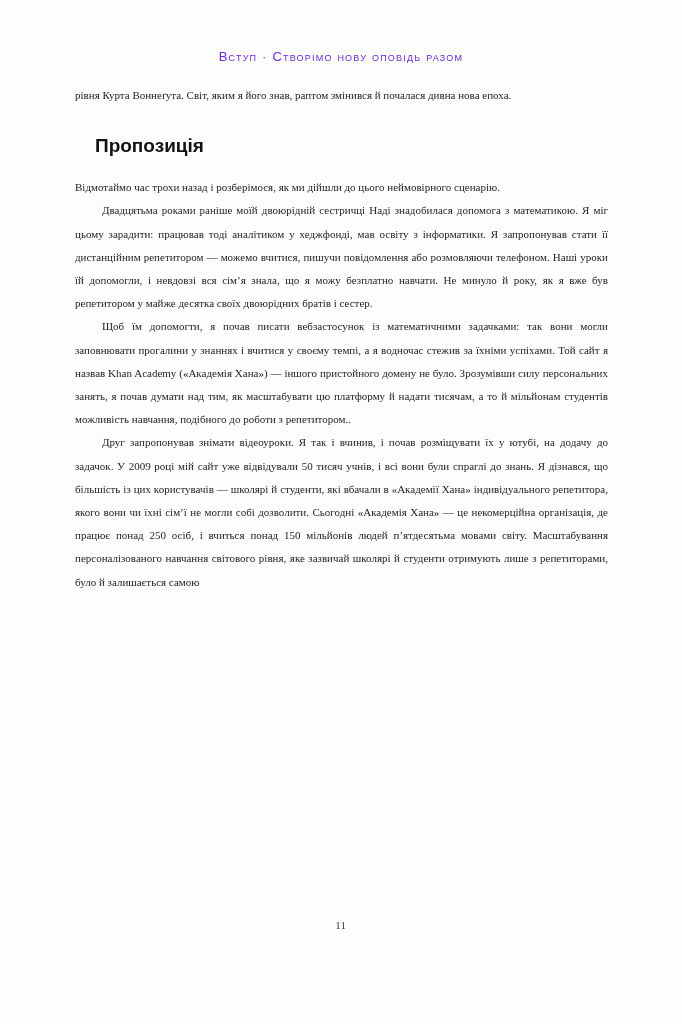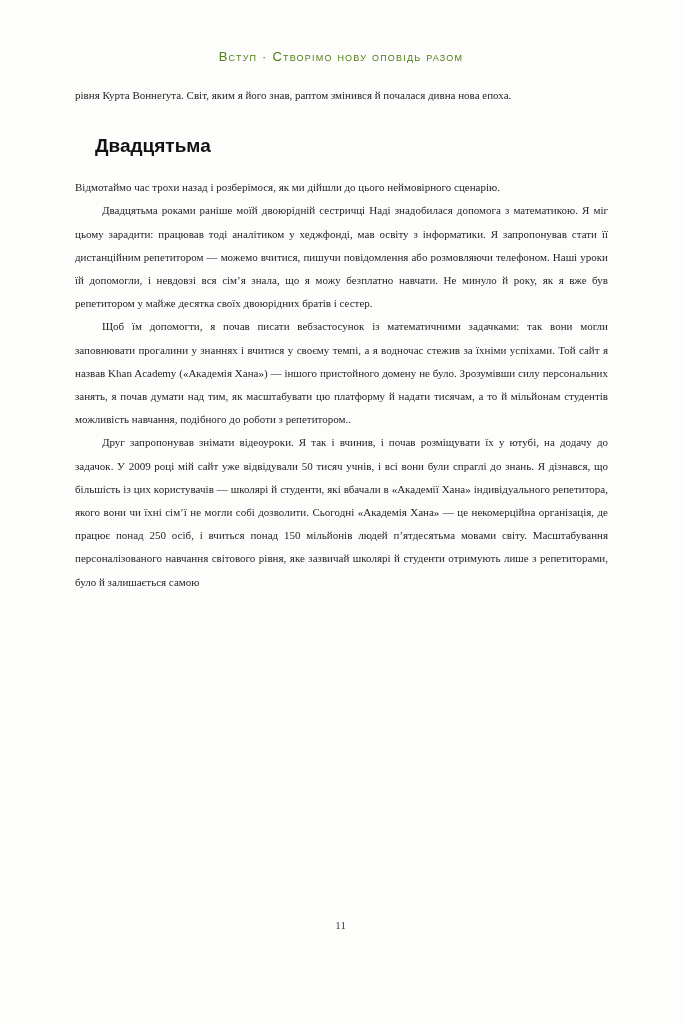--- a/index.html
+++ b/index.html
@@ -23,21 +23,21 @@
   .running-header {
     position: absolute;
     top: 49px;
     left: 0;
     width: 100%;
     text-align: center;
     font-family: "Liberation Sans", sans-serif;
     font-variant: small-caps;
     font-size: 13px;
     letter-spacing: 1.2px;
-    color: #4d7c0f;
+    color: #6d28d9;
   }
   .content {
     position: absolute;
     top: 84px;
     left: 75px;
     width: 533px;
   }
   .para {
     margin: 0;
     font-size: 11px;
@@ -72,21 +72,21 @@
 
 <div class="page">
 
   <header class="running-header">
     <span>Вступ · Створімо нову оповідь разом</span>
   </header>
 
   <main class="content">
     <p class="para">рівня Курта Воннеґута. Світ, яким я його знав, раптом змінився й почалася дивна нова епоха.</p>
 
-    <h2 class="section-heading">Двадцятьма</h2>
+    <h2 class="section-heading">Пропозиція</h2>
 
     <p class="para">Відмотаймо час трохи назад і розберімося, як ми дійшли до цього неймовірного сценарію.</p>
     <p class="para indent">Двадцятьма роками раніше моїй двоюрідній сестричці Наді знадобилася допомога з математикою. Я міг цьому зарадити: працював тоді аналітиком у хеджфонді, мав освіту з інформатики. Я запропонував стати її дистанційним репетитором — можемо вчитися, пишучи повідомлення або розмовляючи телефоном. Наші уроки їй допомогли, і невдовзі вся сім’я знала, що я можу безплатно навчати. Не минуло й року, як я вже був репетитором у майже десятка своїх двоюрідних братів і сестер.</p>
     <p class="para indent">Щоб їм допомогти, я почав писати вебзастосунок із математичними задачками: так вони могли заповнювати прогалини у знаннях і вчитися у своєму темпі, а я водночас стежив за їхніми успіхами. Той сайт я назвав Khan Academy («Академія Хана») — іншого пристойного домену не було. Зрозумівши силу персональних занять, я почав думати над тим, як масштабувати цю платформу й надати тисячам, а то й мільйонам студентів можливість навчання, подібного до роботи з репетитором..</p>
     <p class="para indent">Друг запропонував знімати відеоуроки. Я так і вчинив, і почав розміщувати їх у ютубі, на додачу до задачок. У 2009 році мій сайт уже відвідували 50 тисяч учнів, і всі вони були спраглі до знань. Я дізнався, що більшість із цих користувачів — школярі й студенти, які вбачали в «Академії Хана» індивідуального репетитора, якого вони чи їхні сім’ї не могли собі дозволити. Сьогодні «Академія Хана» — це некомерційна організація, де працює понад 250 осіб, і вчиться понад 150 мільйонів людей п’ятдесятьма мовами світу. Масштабування персоналізованого навчання світового рівня, яке зазвичай школярі й студенти отримують лише з репетиторами, було й залишається самою</p>
   </main>
 
   <footer class="page-number">11</footer>
 
 </div>

